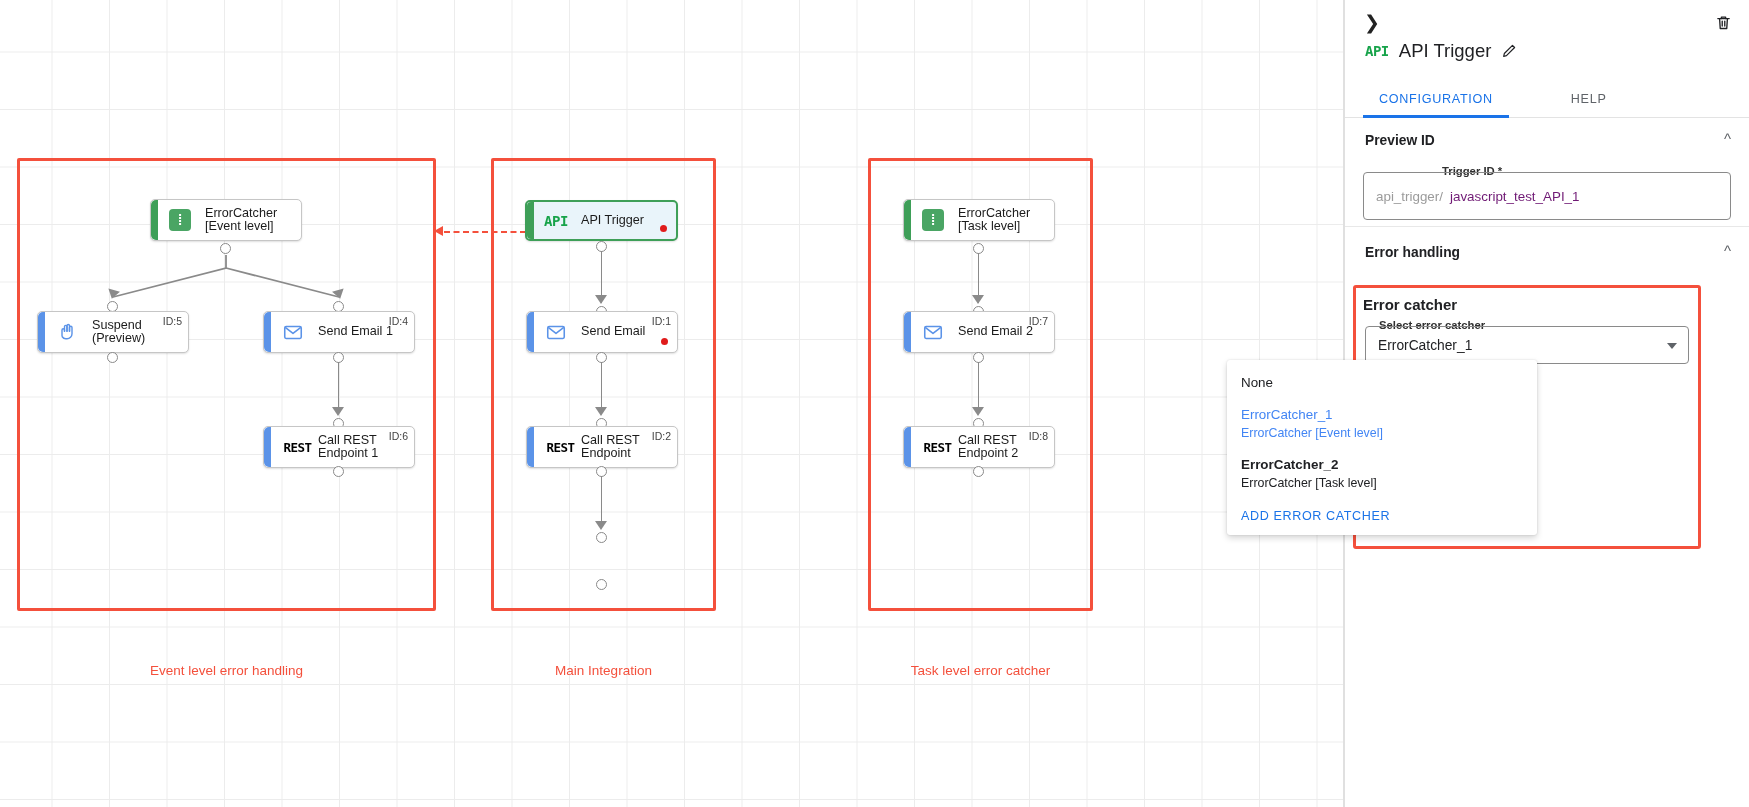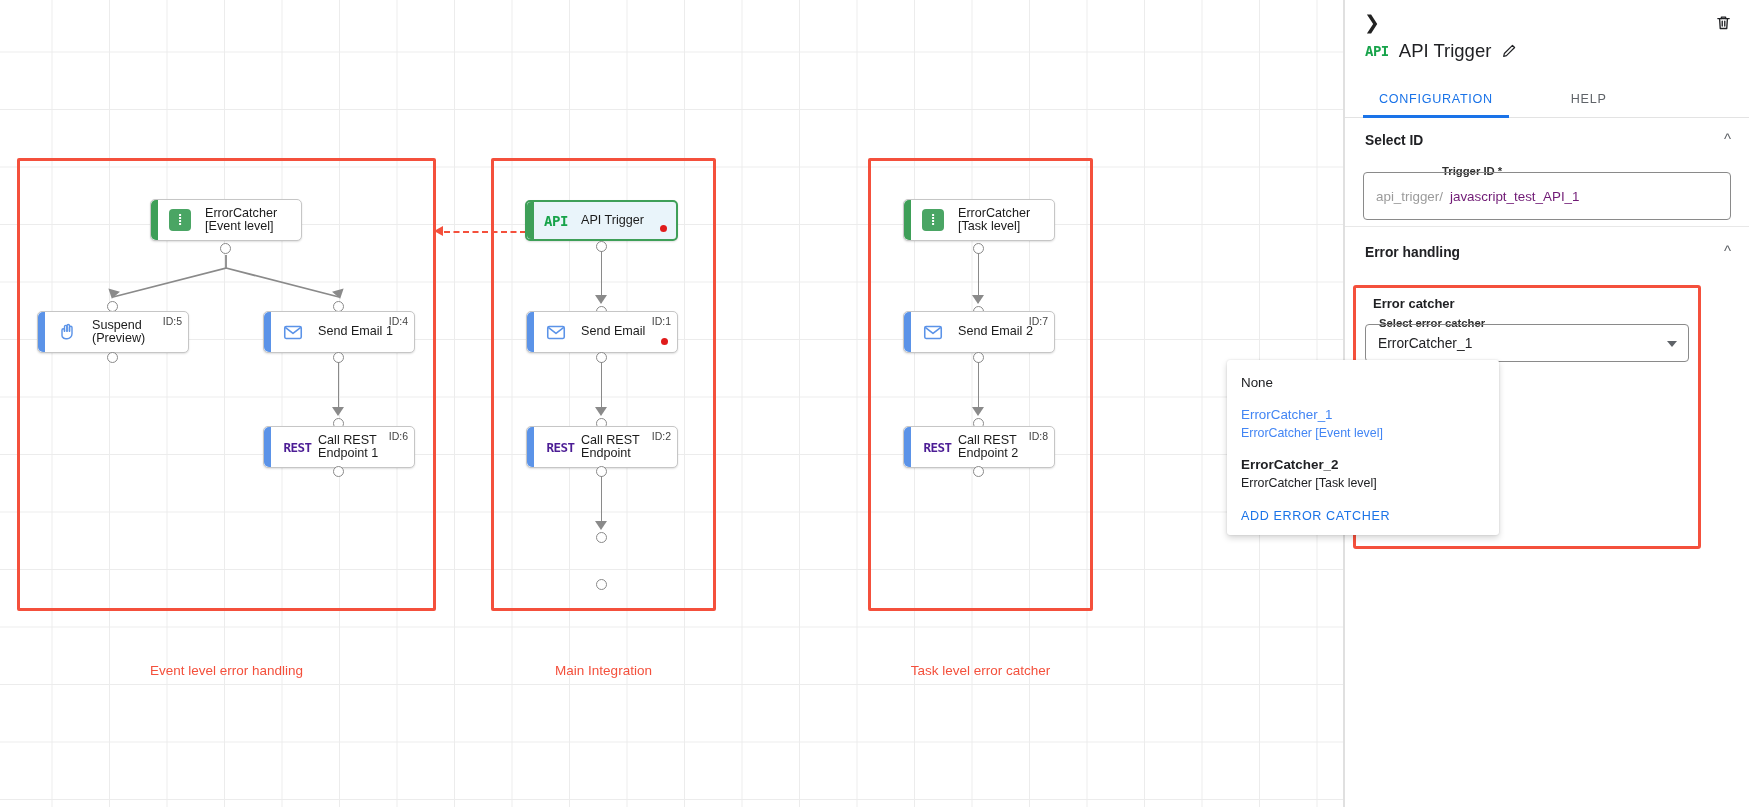--- a/index.html
+++ b/index.html
@@ -90,21 +90,21 @@
   .ic-err {
     width: 22px; height: 22px; border-radius: 4px; background: #4aa564;
     display: flex; align-items: center; justify-content: center;
     color: #fff; font-size: 14px; font-weight: bold; line-height: 1;
   }
   .ic-api {
     color: #17a34a; font-family: "DejaVu Sans Mono", monospace;
     font-weight: bold; font-size: 14px; letter-spacing: -0.5px;
   }
   .ic-rest {
-    color: #4c1d95; font-family: "DejaVu Sans Mono", monospace;
+    color: #000000; font-family: "DejaVu Sans Mono", monospace;
     font-weight: bold; font-size: 12.5px; letter-spacing: -0.5px; padding-left: 9px;
   }
 
   
   .port {
     position: absolute; width: 11px; height: 11px; border-radius: 50%;
     border: 1.6px solid #8a8a8a; background: #fff;
   }
   .edge { position: absolute; background: #8a8a8a; }
   .edge.v { width: 1.8px; }
@@ -208,22 +208,22 @@
   .field-prefix { color: #9b9b9b; font-size: 13.4px; }
   .field-value { color: #701a75; font-size: 13.4px; }
 
   
   .err-highlight {
     position: absolute; left: 8px; width: 348px;
     border: 3px solid #f4503c; border-radius: 3px;
     background: #fff;
   }
   .err-catcher-label {
-    font-size: 13px; color: #202124; font-weight: bold;
-    margin: 8px 0 0 17px;
+    font-size: 15px; color: #202124; font-weight: bold;
+    margin: 8px 0 0 7px;
   }
   .select-wrap {
     position: relative; margin: 13px 9px 10px 9px; height: 38px;
   }
   .select-box {
     position: absolute; inset: 0;
     border: 1px solid #8a8a8a; border-radius: 4px;
     display: flex; align-items: center; padding: 0 12px;
   }
   .select-legend {
@@ -237,21 +237,21 @@
     position: absolute; right: 11px; top: 50%; margin-top: -2px;
     width: 0; height: 0;
     border-left: 5px solid transparent;
     border-right: 5px solid transparent;
     border-top: 6px solid #5f6368;
   }
 
   
   .dropdown {
     position: absolute; left: 1227px; top: 360px;
-    width: 272px;
+    width: 310px;
     background: #fff;
     box-shadow: 0 3px 6px rgba(0,0,0,.17), 0 0 2px rgba(0,0,0,.14);
     border-radius: 3px;
     padding: 7px 0 6px 0;
     z-index: 40;
   }
   .dd-item {
     padding: 7px 14px; cursor: pointer;
   }
   .dd-main { font-size: 13.4px; color: #202124; line-height: 18px; }
@@ -455,21 +455,21 @@
       </div>
     </div>
 
     <div class="tabs">
       <div class="tab active">CONFIGURATION</div>
       <div class="tab">HELP</div>
     </div>
 
     <div class="section" style="top:118px; height:109px;">
       <div class="section-head">
-        <span class="stitle">Select ID</span>
+        <span class="stitle">Preview ID</span>
         <span class="chev">^</span>
       </div>
       <div class="field-wrap">
         <div class="field-legend">Trigger ID *</div>
         <div class="field-box">
           <span class="field-prefix">api_trigger/</span>
           <span class="field-value">javascript_test_API_1</span>
         </div>
       </div>
     </div>

